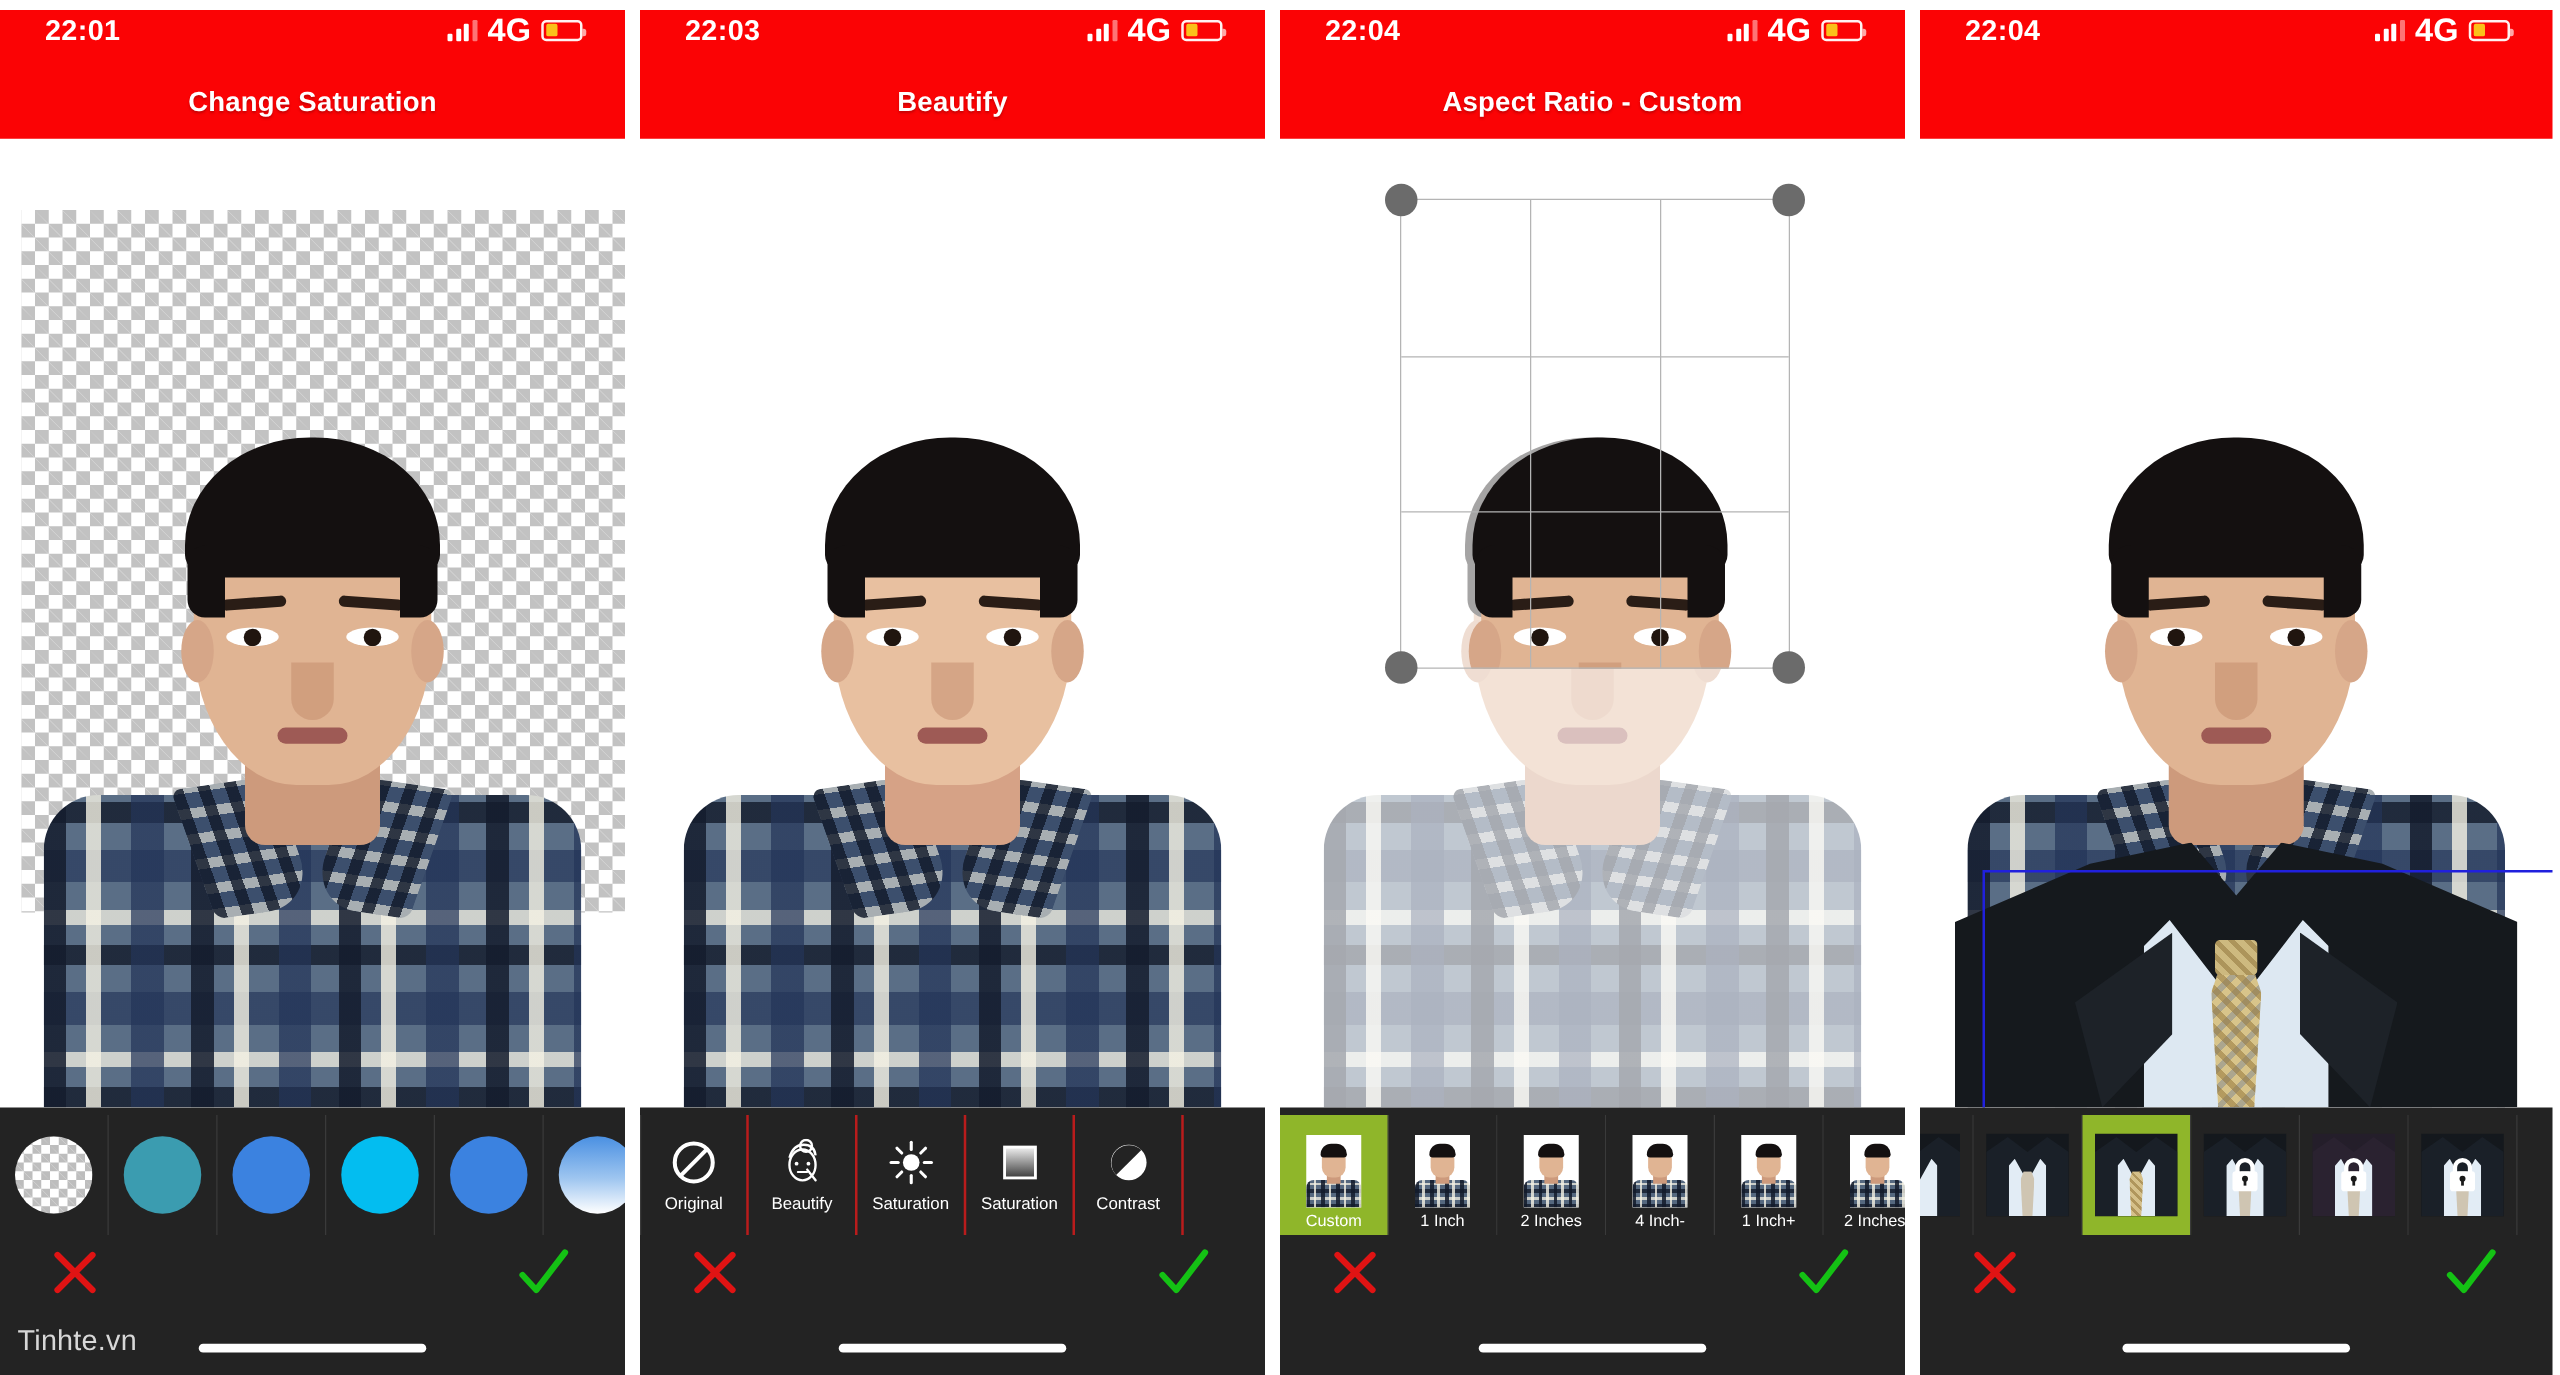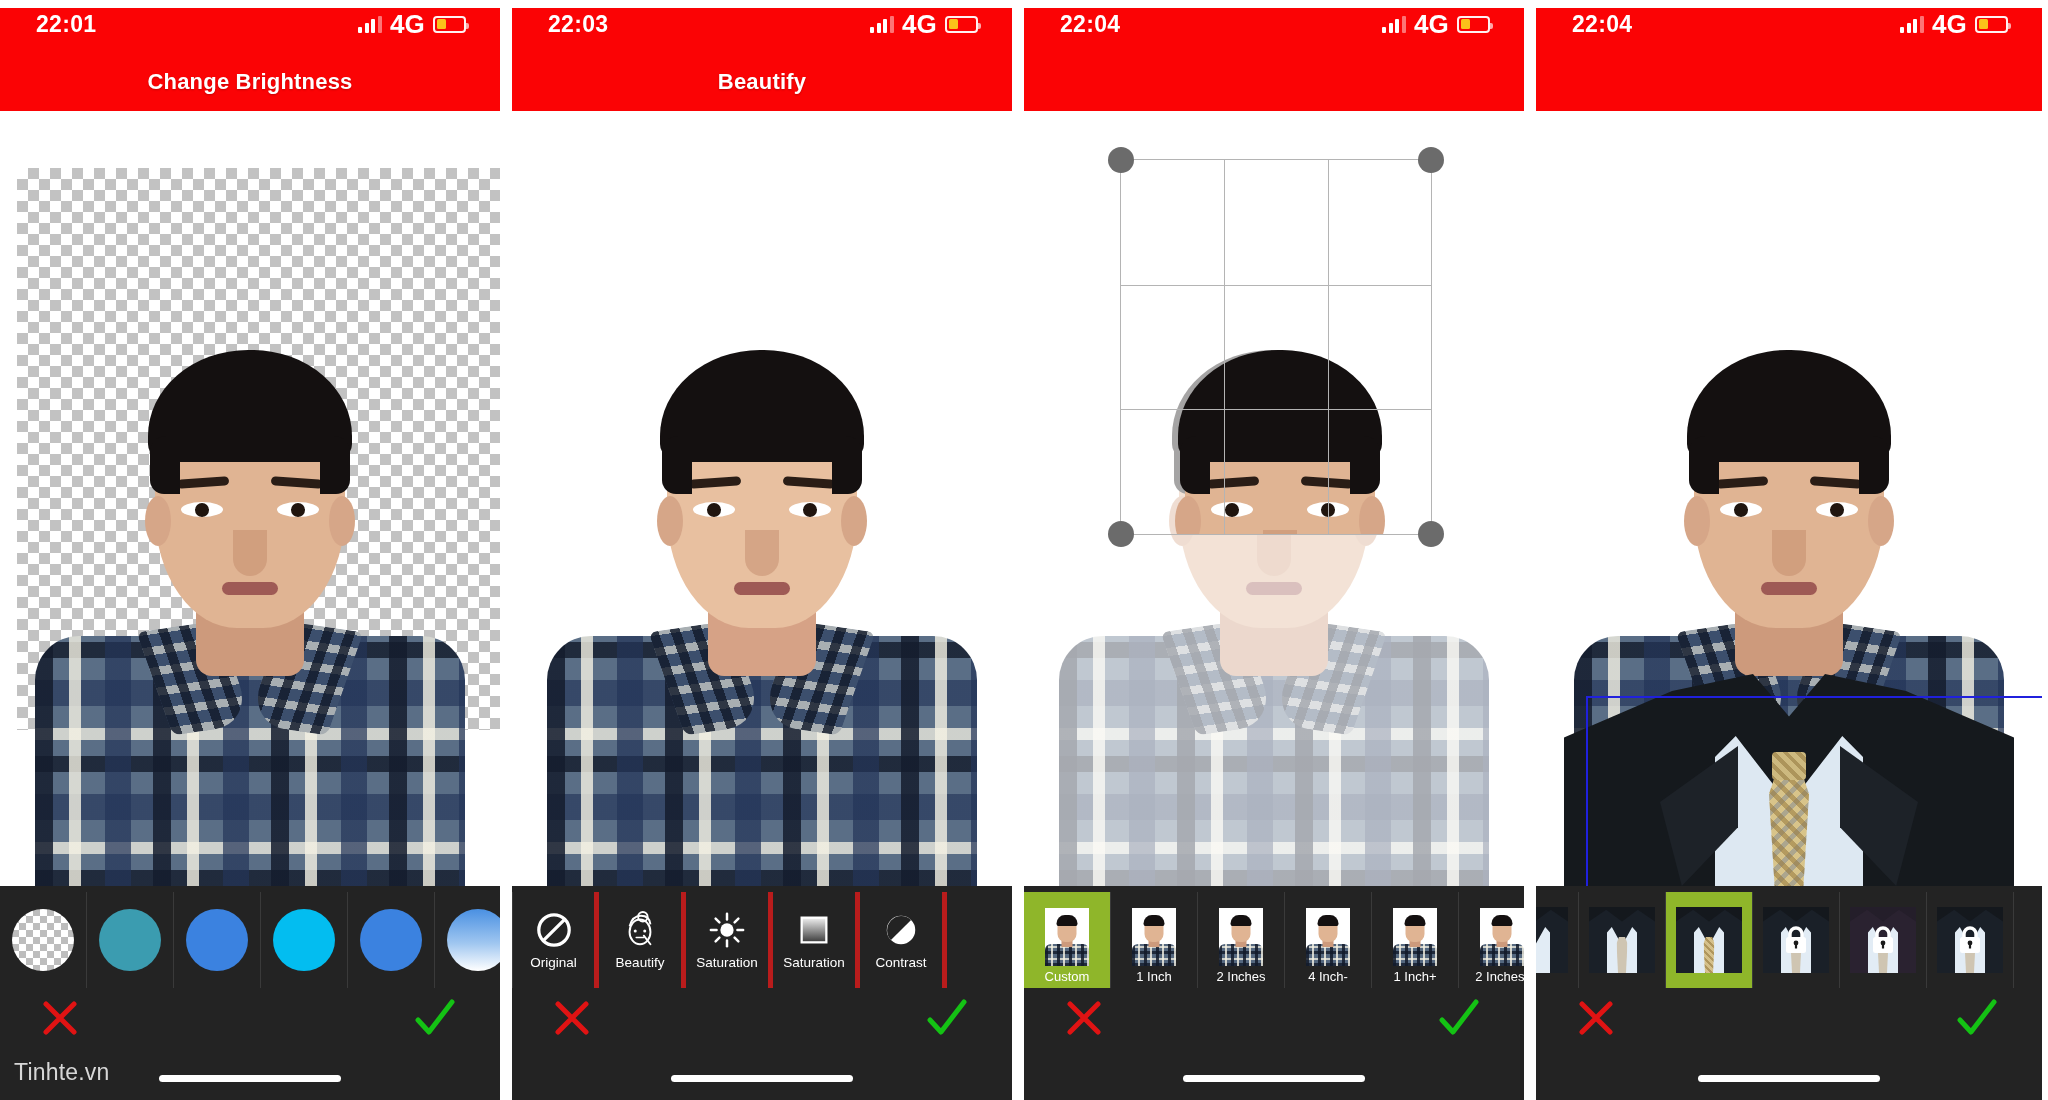--- a/index.html
+++ b/index.html
@@ -407,21 +407,21 @@
 
   
   .tool-cell {
     flex: 0 0 87px;
     height: 96px;
     display: flex;
     flex-direction: column;
     align-items: center;
     justify-content: center;
     gap: 6px;
-    border-right: 5px solid #b91c1c;
+    border-right: 2px solid #b91c1c;
   }
   .tool-cell:first-child { border-left: 1px solid #3a3a3a; }
   .tool-label {
     color: #ffffff;
     font-size: 13.5px;
   }
   .tool-icon { width: 38px; height: 38px; }
 
   
   .ratio-cell {
@@ -564,21 +564,21 @@
               <i></i>
               <i></i>
               <i></i>
             </div>
           <div class="net-label">4G</div>
           <div class="battery">
               <div class="fill"></div>
             </div>
         </div>
       </div>
-      <div class="screen-title">Change Brightness</div>
+      <div class="screen-title">Change Saturation</div>
     </div>
 
     <div class="canvas">
       <div class="checker"></div>
       <div class="photo-wrap">
         <div class="person">
           <div class="torso"></div>
           <div class="collarL"></div>
           <div class="collarR"></div>
           <div class="neck"></div>
@@ -767,20 +767,21 @@
               <i></i>
               <i></i>
               <i></i>
             </div>
           <div class="net-label">4G</div>
           <div class="battery">
               <div class="fill"></div>
             </div>
         </div>
       </div>
+      <div class="screen-title">Aspect Ratio -  Custom</div>
     </div>
 
     <div class="canvas">
       <div class="photo-plain"></div>
       <div class="photo-wrap">
         <div class="person">
           <div class="torso"></div>
           <div class="collarL"></div>
           <div class="collarR"></div>
           <div class="neck"></div>

